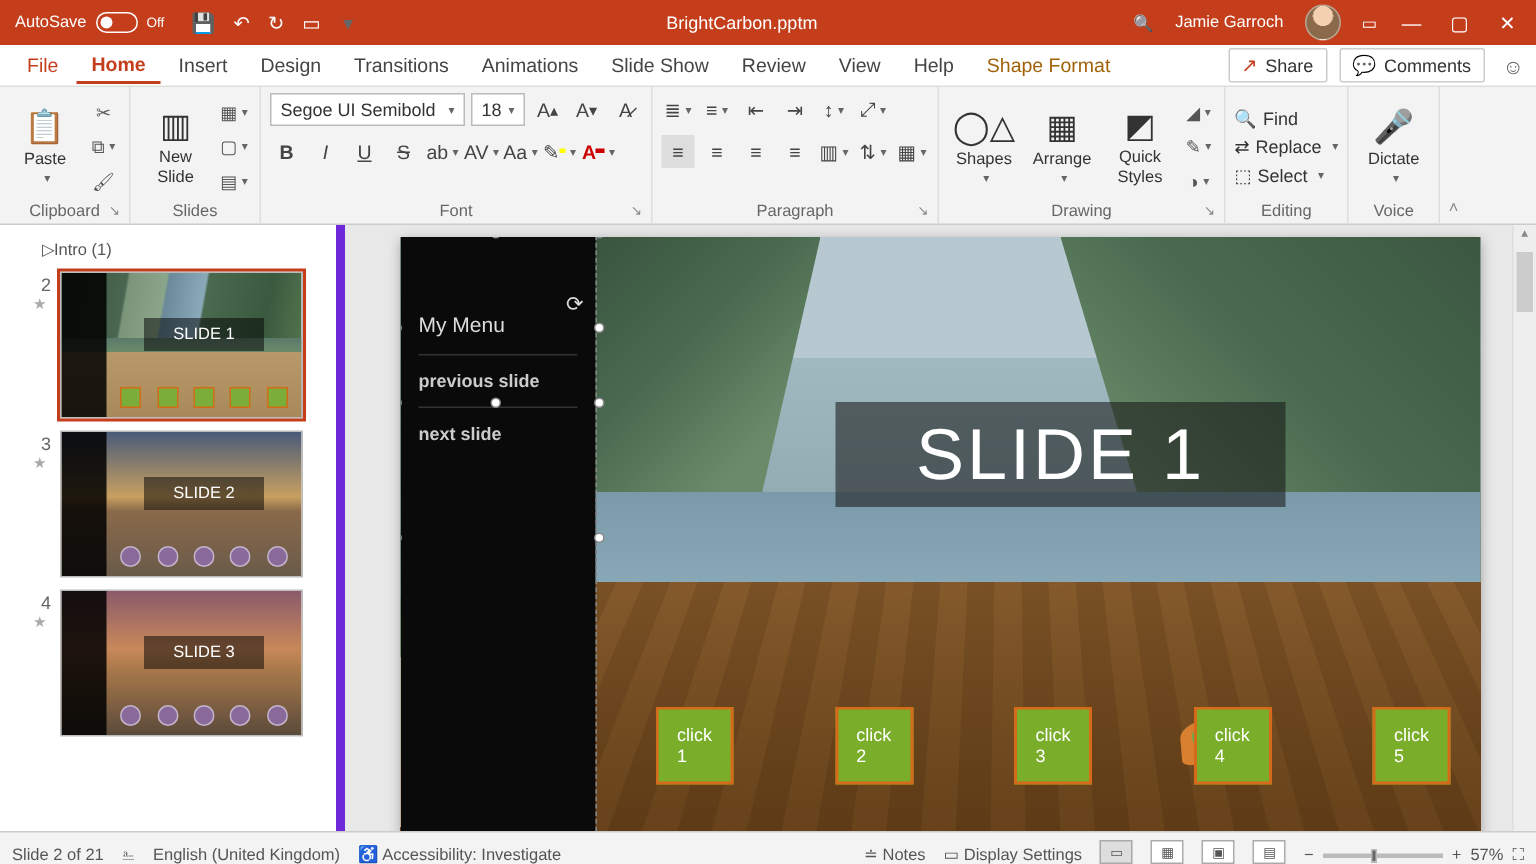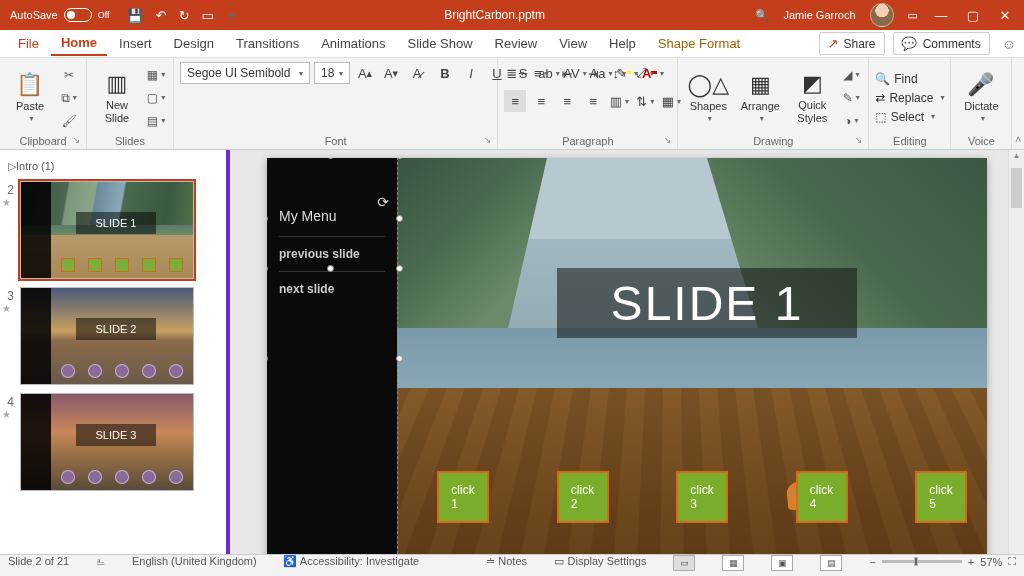--- a/index.html
+++ b/index.html
@@ -43,21 +43,21 @@
 .fontbox { border: 1px solid #bbb; background: #fff; height: 22px; padding: 0 6px; font-size: 12px; display: flex; align-items: center; justify-content: space-between; }
 .fontbox.name { width: 130px; }
 .fontbox.size { width: 36px; }
 .fontbtn { width: 22px; height: 22px; display: flex; align-items: center; justify-content: center; cursor: pointer; font-size: 13px; color:#444; }
 .colorline { height: 3px; width: 14px; display: block; margin-top: -1px; }
 
 
 .workarea { position: absolute; top: 150px; bottom: 22px; left: 0; right: 0; display: flex; background: #eee; }
 
 
-.outline { width: 230px; background: #fff; border-right: 4px solid #6d28d9; overflow-y: scroll; padding: 6px 0; position:relative;}
+.outline { width: 230px; background: #fff; border-right: 6px solid #6d28d9; overflow-y: scroll; padding: 6px 20px; position:relative;}
 .outline .section { font-size: 11px; color: #555; padding: 4px 8px; cursor: pointer; }
 .outline .section .tri { display:inline-block; width:8px;}
 .thumbwrap { display: flex; gap: 6px; margin: 4px 2px 8px; }
 .thumbwrap .num { font-size: 12px; color: #666; width: 12px; text-align: right; padding-top: 2px; }
 .thumbwrap .star { font-size: 10px; color: #aaa; }
 .thumb { width: 174px; height: 98px; border: 1px solid #bbb; position: relative; overflow: hidden; cursor: pointer; }
 .thumb.selected { outline: 2px solid #c43e1c; }
 .thumb .menu { position: absolute; left: 0; top: 0; bottom: 0; width: 30px; background: rgba(0,0,0,.85); }
 .thumb .titlebox { position: absolute; left: 55px; top: 30px; width: 80px; height: 22px; background: rgba(0,0,0,.5); color: #fff; font-size: 11px; display: flex; align-items: center; justify-content: center; font-weight: 300; }
 .thumb .clicks { position: absolute; bottom: 6px; left: 34px; right: 4px; display: flex; justify-content: space-around; }
@@ -112,21 +112,21 @@
 .slide .menupanel .mitem { padding: 10px 0; border-top: 1px solid #333; font-size: 12px; color:#ccc; font-weight:600;}
 .slide .sel-handles { position: absolute; left: -3px; top: -3px; width: 136px; height: 411px; pointer-events: none; }
 .slide .sel-handles i { position: absolute; width: 7px; height: 7px; background: #fff; border: 1px solid #888; border-radius: 50%; }
 
 .slide .slidetitle { position: absolute; left: 290px; top: 110px; width: 300px; height: 70px; background: rgba(20,20,20,.55); color: #fff; font-size: 48px; font-weight: 200; display: flex; align-items: center; justify-content: center; letter-spacing: 2px; }
 
 .slide .clickrow { position: absolute; left: 170px; right: 20px; bottom: 40px; display: flex; justify-content: space-between; }
 .slide .clickbtn { width: 52px; height: 52px; background: #7aad2a; border: 2px solid #d56a1a; color: #fff; font-size: 12px; display: flex; flex-direction: column; align-items: center; justify-content: center; font-weight: 300; line-height: 1.2; }
 
 
-.statusbar { position: absolute; bottom: 0; left: 0; right: 0; height: 22px; background: #f3f3f3; border-top: 1px solid #ccc; display: flex; align-items: flex-start; font-size: 11px; color: #555; padding: 0 8px; gap: 27px; }
+.statusbar { position: absolute; bottom: 0; left: 0; right: 0; height: 22px; background: #f3f3f3; border-top: 1px solid #ccc; display: flex; align-items: flex-end; font-size: 11px; color: #555; padding: 0 8px; gap: 12px; }
 .statusbar .spacer { flex: 1; }
 .statusbar .viewbtn { width: 22px; height: 16px; border: 1px solid #aaa; display: flex; align-items: center; justify-content: center; font-size: 9px; cursor: pointer; background:#fff;}
 .statusbar .viewbtn.active { background: #ddd; }
 .statusbar .zoom { display: flex; align-items: center; gap: 6px; }
 .statusbar .zoom .track { width: 80px; height: 3px; background: #bbb; position: relative; }
 .statusbar .zoom .track .thumb { position: absolute; left: 40%; top: -3px; width: 4px; height: 9px; background: #666; }
 
 .caret { font-size: 8px; color: #666; margin-left: 3px; }
 .rarea-scroll { position:absolute; right:0; top:0; bottom:0; width:16px; background:#eee; border-left:1px solid #ddd;}
 .rarea-scroll .sbtn { height:16px; text-align:center; font-size:9px; color:#888; cursor:pointer;}
@@ -215,21 +215,21 @@
       <div class="smallcol">
         <div class="smallbtn">▦<span class="caret">▾</span></div>
         <div class="smallbtn">▢<span class="caret">▾</span></div>
         <div class="smallbtn">▤<span class="caret">▾</span></div>
       </div>
     </div>
     <div class="label"><span>Slides</span></div>
   </div>
 
   <div class="group" style="min-width:250px">
-    <div class="body" style="flex-direction:row; align-items:flex-start; gap:6px">
+    <div class="body" style="flex-direction:column; align-items:flex-start; gap:6px">
       <div class="fontrow">
         <div class="fontbox name">
             <span>Segoe UI Semibold</span>
             <span class="caret">▾</span>
           </div>
         <div class="fontbox size">
             <span>18</span>
             <span class="caret">▾</span>
           </div>
         <div class="fontbtn">A<sup>▴</sup></div>

